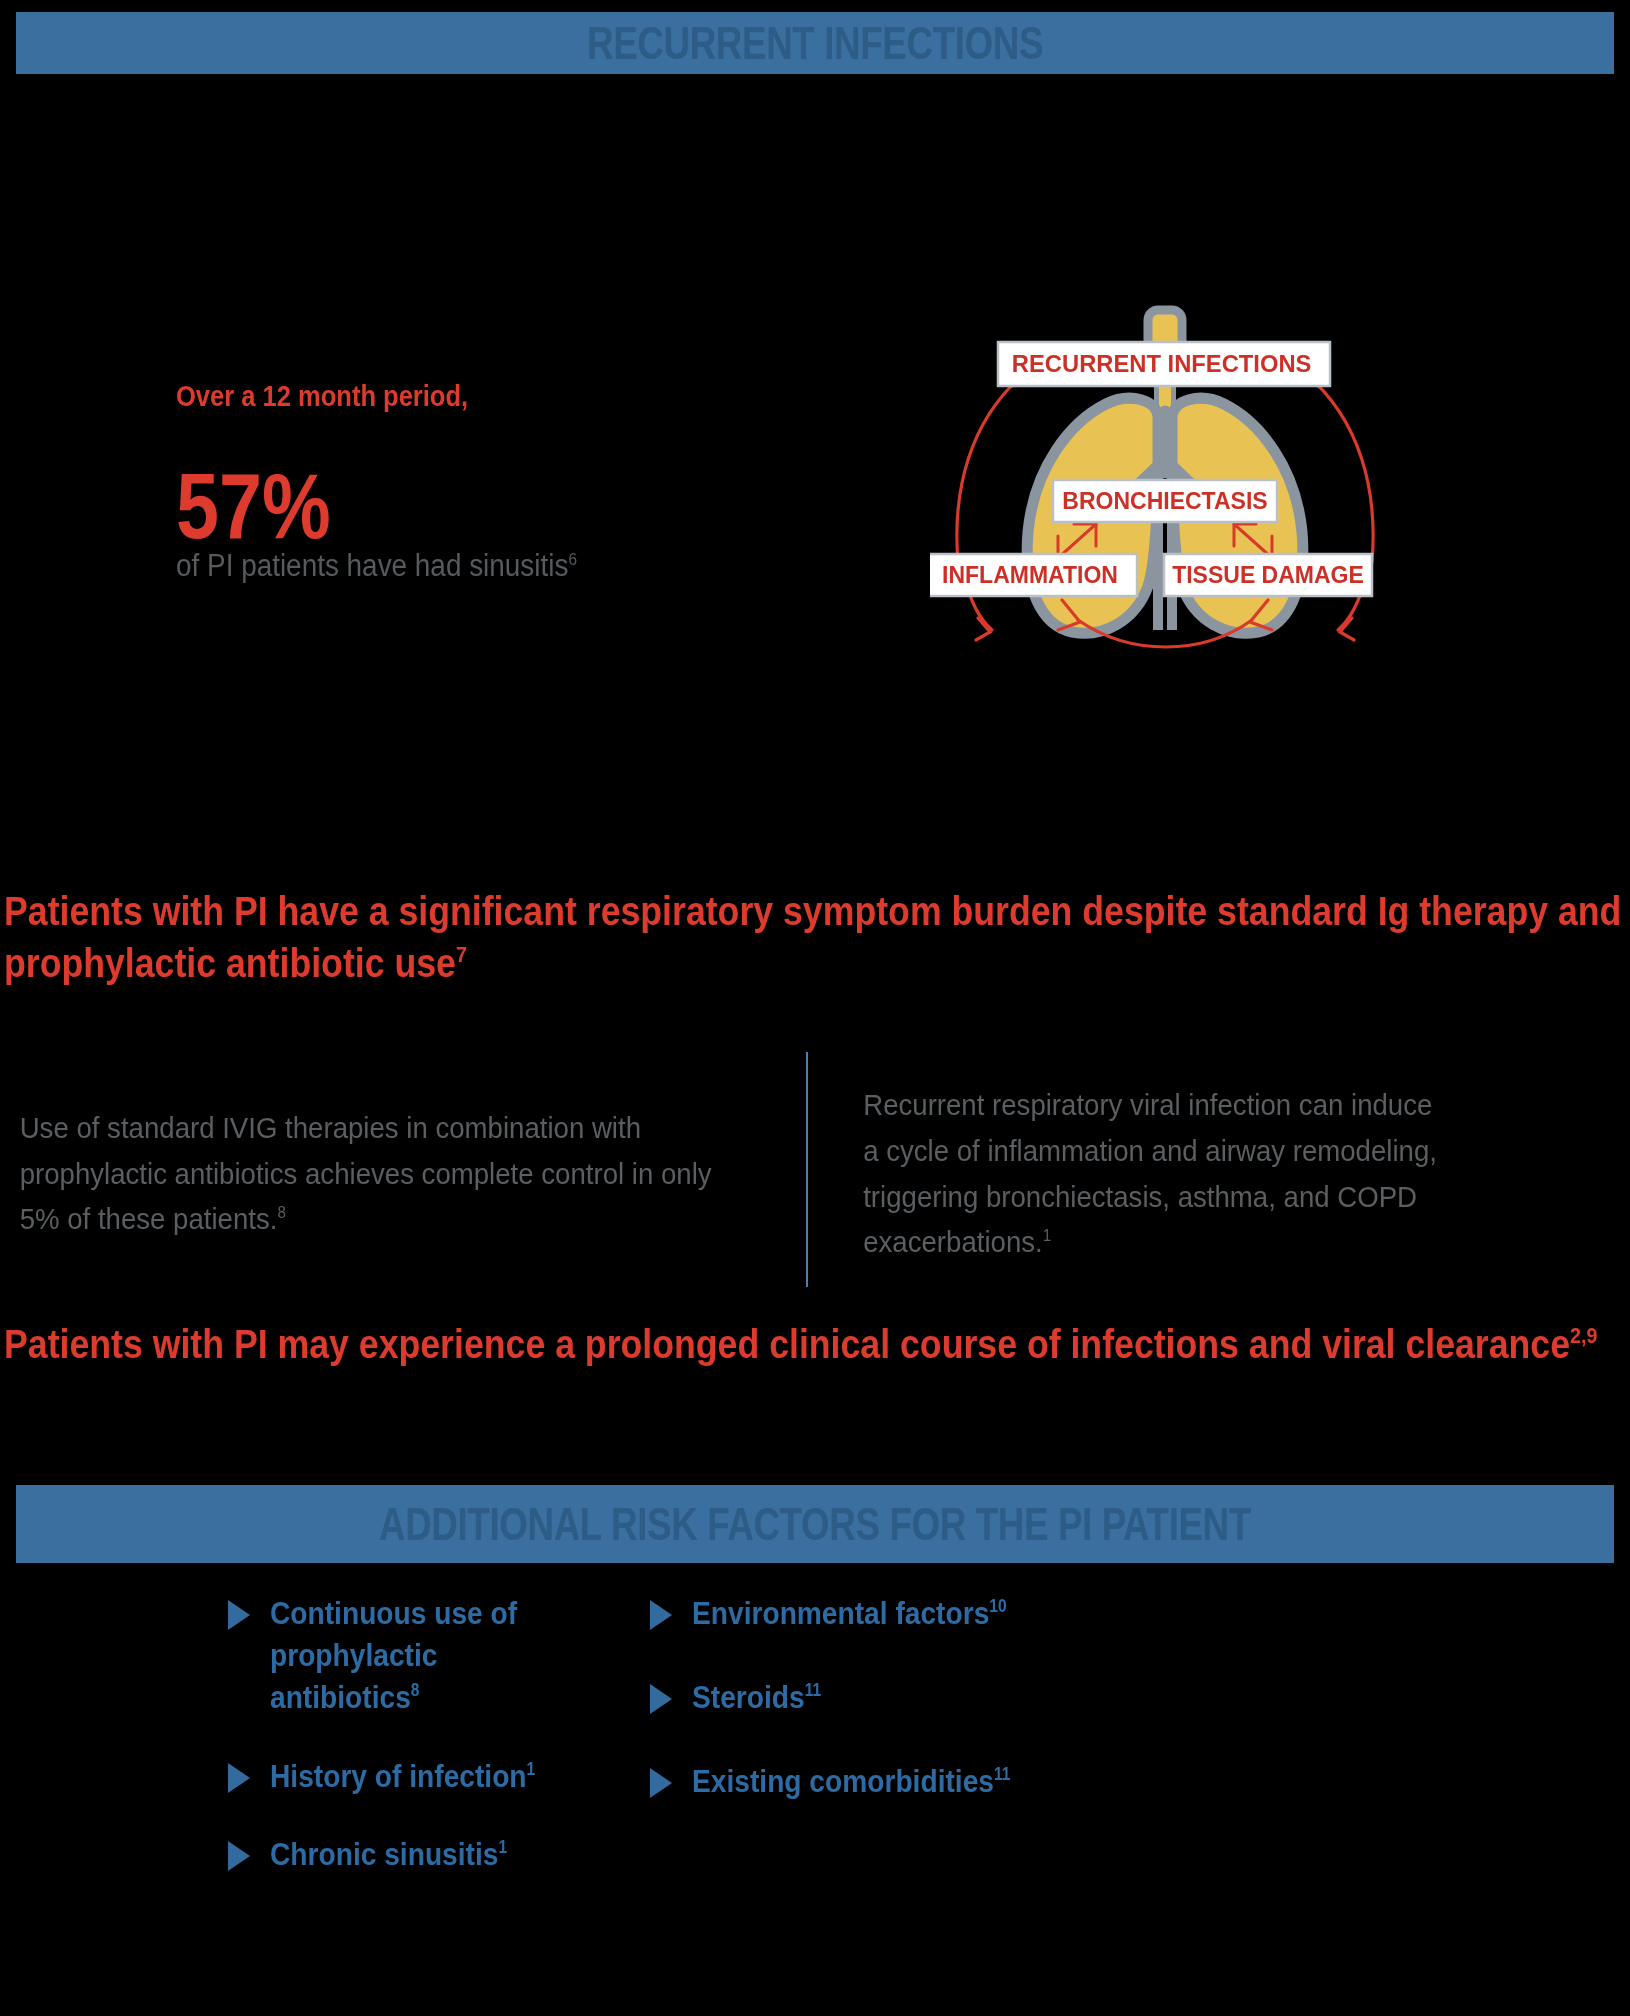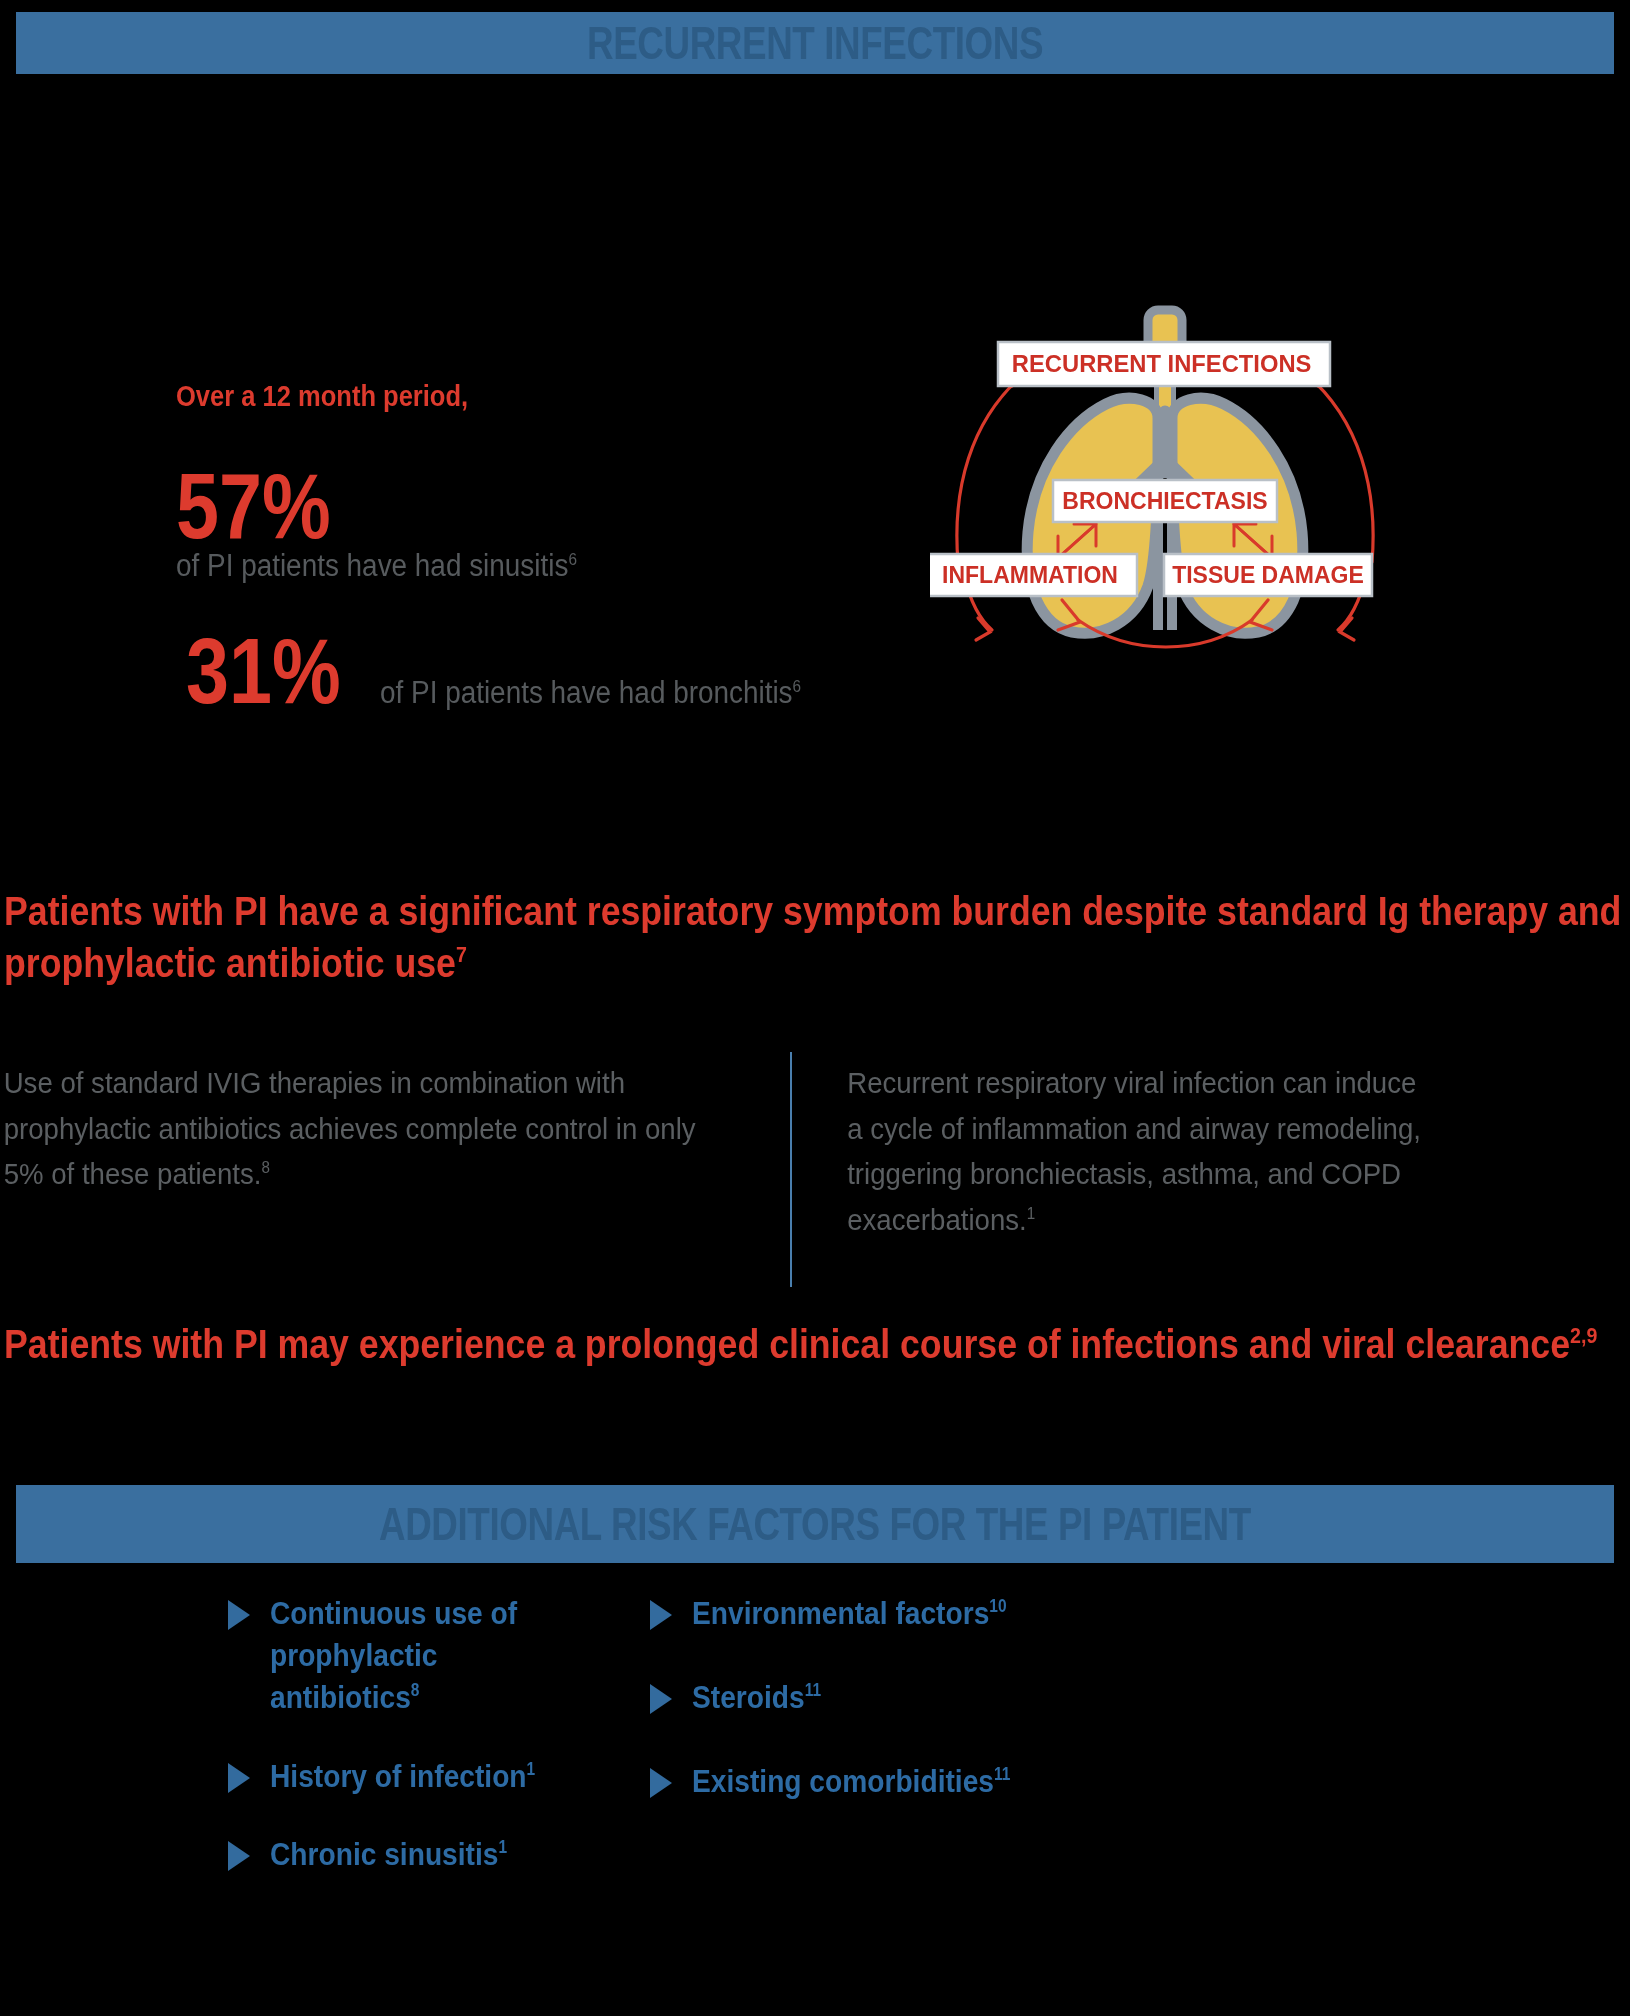--- a/index.html
+++ b/index.html
@@ -71,21 +71,21 @@
   
   .headline {
     position:absolute; color:#dd3b2e; font-weight:bold;
     font-size:41px; line-height:1.28;
     transform:scaleX(0.87); transform-origin:left top;
   }
   #headline-burden    { left:4px; top:885px;  width:1880px; }
   #headline-prolonged { left:4px; top:1318px; width:1880px; }
 
   
-  #body-cols { position:absolute; left:0px; top:1060px; width:1580px; display:flex; }
+  #body-cols { position:absolute; left:16px; top:1060px; width:1580px; display:flex;align-items:center; }
   .col { color:#5b5f62; font-size:30px; line-height:1.52;
          transform:scaleX(0.92); transform-origin:left top; }
   #col-left  { width:790px; padding-left:4px; }
   #divider   { width:2px; background:#4a7fae; height:235px; margin-top:-8px; }
   #col-right { width:700px; padding-left:60px; }
 
   
   #risk-lists { position:absolute; left:0; top:1592px; width:1630px; display:flex; }
   .risk-col { display:flex; flex-direction:column; }
   #risk-col-left  { width:620px; padding-left:228px; gap:36px; }
@@ -113,24 +113,20 @@
   </div>
 
 
   <div id="over-period">Over a 12 month period,</div>
 
   <div class="pct-row" id="pct-sinusitis">
     <span class="pct">57%</span>
     <span class="desc"><span>of PI patients have had sinusitis</span><sup>6</sup></span>
   </div>
 
-  <div class="pct-row" id="pct-bronchitis">
-    <span class="pct">31%</span>
-    <span class="desc"><span>of PI patients have had bronchitis</span><sup>6</sup></span>
-  </div>
 
   <div id="lung-figure">
     <svg viewBox="0 0 470 360" xmlns="http://www.w3.org/2000/svg">
 
       <g>
         <path d="M235,8 L235,8
                  M228,10 h14 a10,10 0 0 1 10,10 v38 h-34 v-38 a10,10 0 0 1 10,-10 z" fill="#e8c252" stroke="#8b95a0" stroke-width="9" stroke-linejoin="round"></path>
 
         <path d="M235,55 v60" stroke="#8b95a0" stroke-width="22" fill="none"></path>
         <path d="M235,55 v60" stroke="#e8c252" stroke-width="12" fill="none"></path>

